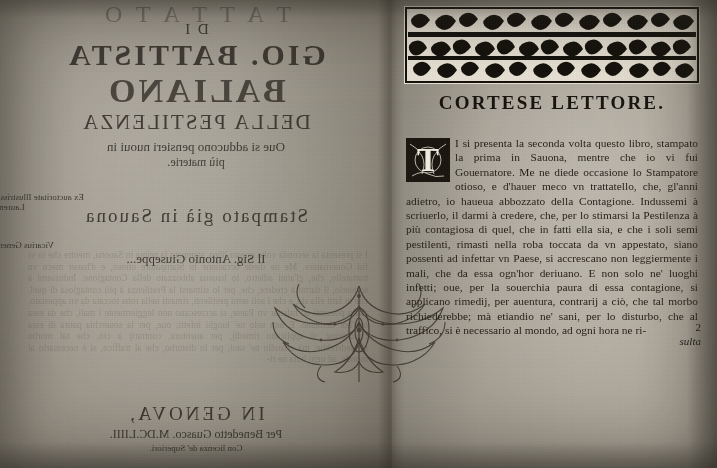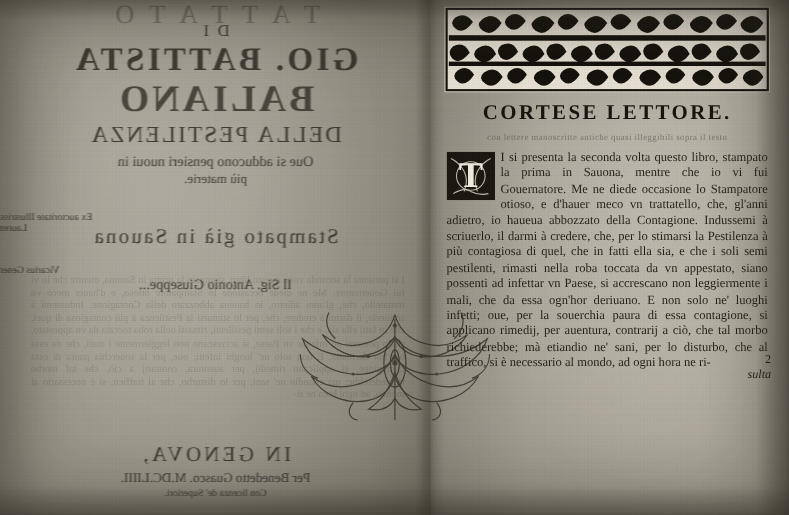--- a/index.html
+++ b/index.html
@@ -332,21 +332,20 @@
             <path d="M228 60 q10 -7 17 4 q-8 12 -16 6 q-7 -5 -1 -10 z"></path>
             <path d="M252 58 q9 -6 15 4 q-8 12 -15 6 q-6 -5 0 -10 z"></path>
             <path d="M274 60 q10 -7 16 4 q-8 12 -15 6 q-7 -5 -1 -10 z"></path>
           </g>
         </g>
       </svg>
     </div>
 
     <div class="headline">CORTESE LETTORE.</div>
 
-    <div class="rule-ms">con lettere manoscritte antiche quasi illeggibili sopra il testo</div>
 
     <div class="textblock">
       <span class="dropcap">
         <svg viewBox="0 0 44 44" width="44" height="44" aria-hidden="true">
           <rect x="0" y="0" width="44" height="44" fill="#1a1711"></rect>
           <g stroke="#d8d2c2" stroke-width="1" fill="none" opacity="0.85">
             <path d="M4 6 q8 4 12 12 q4 8 0 18"></path>
             <path d="M40 6 q-8 4 -12 12 q-4 8 0 18"></path>
             <path d="M6 38 q10 -6 16 -2 q8 4 16 2"></path>
             <circle cx="22" cy="22" r="13"></circle>

